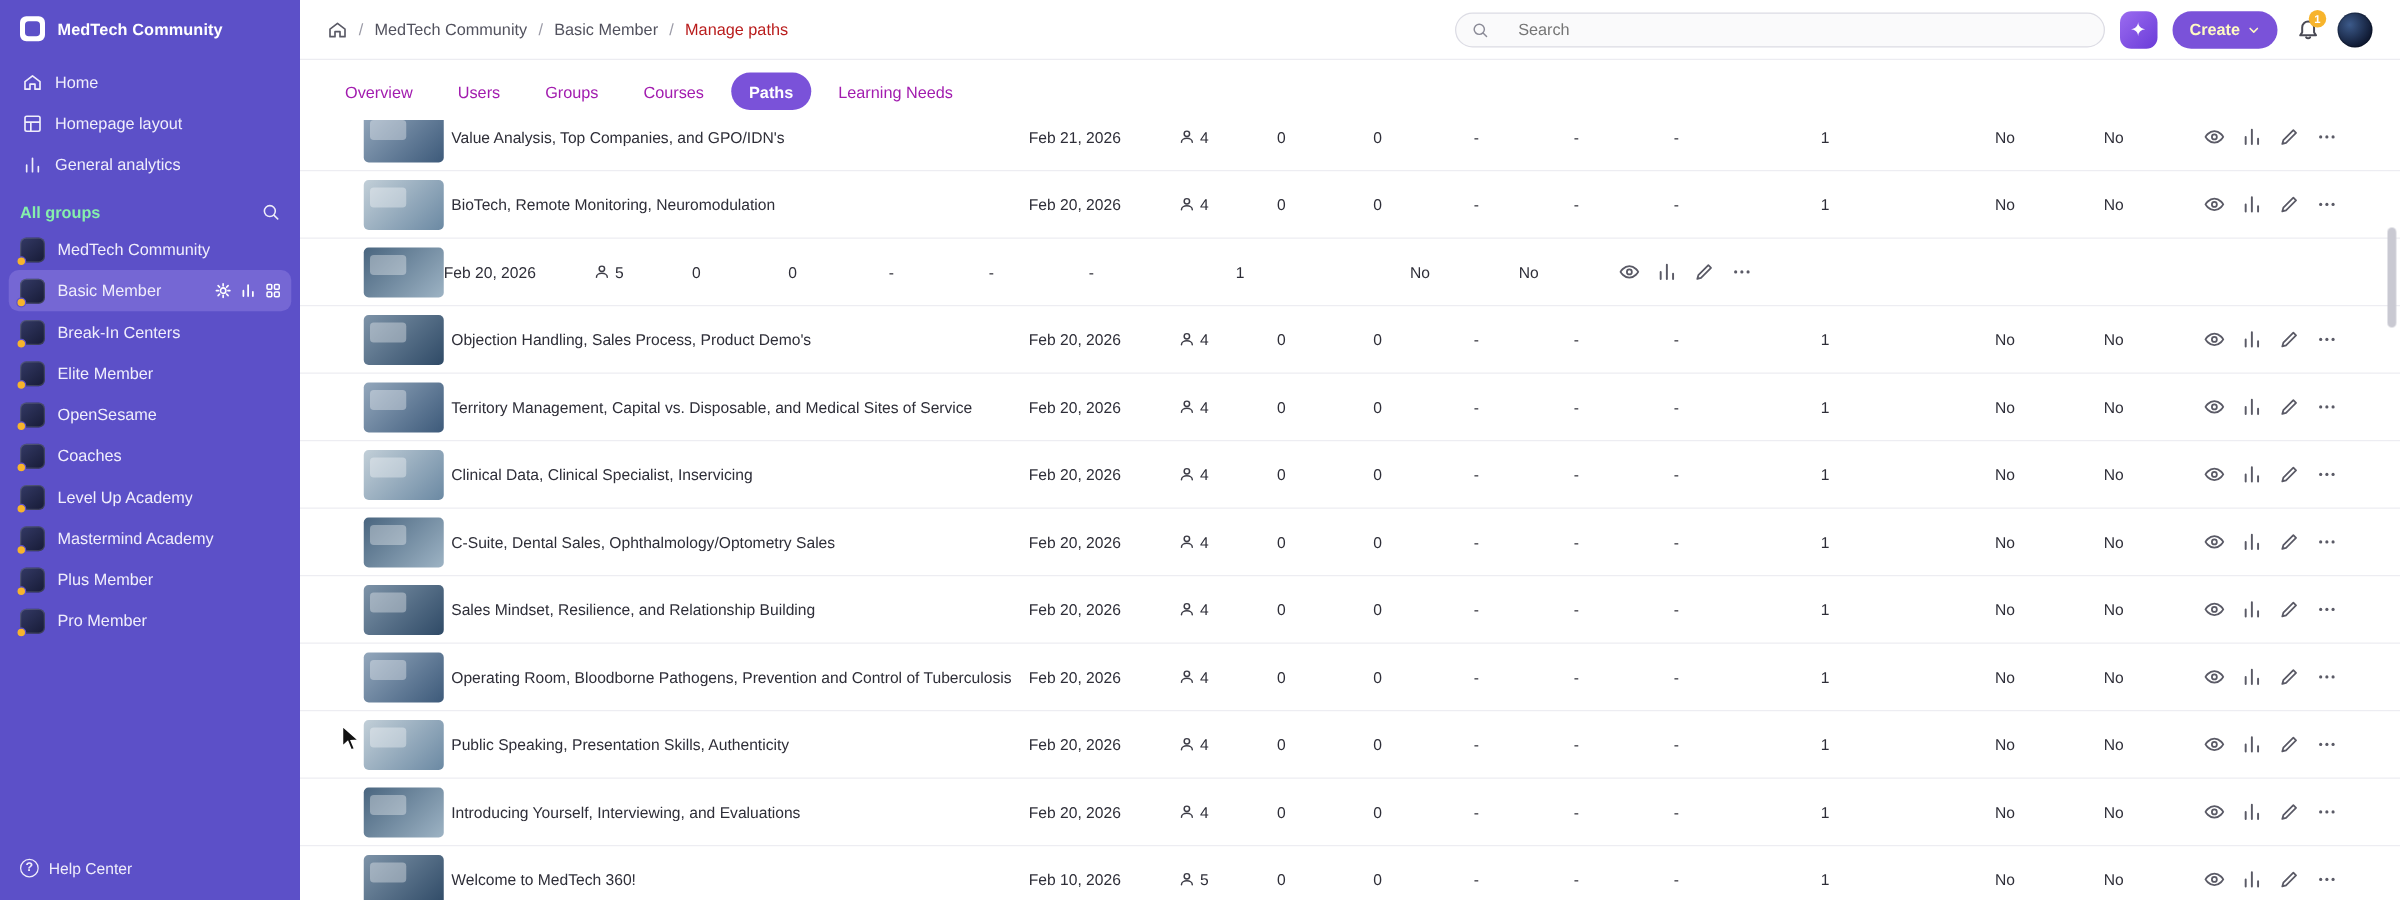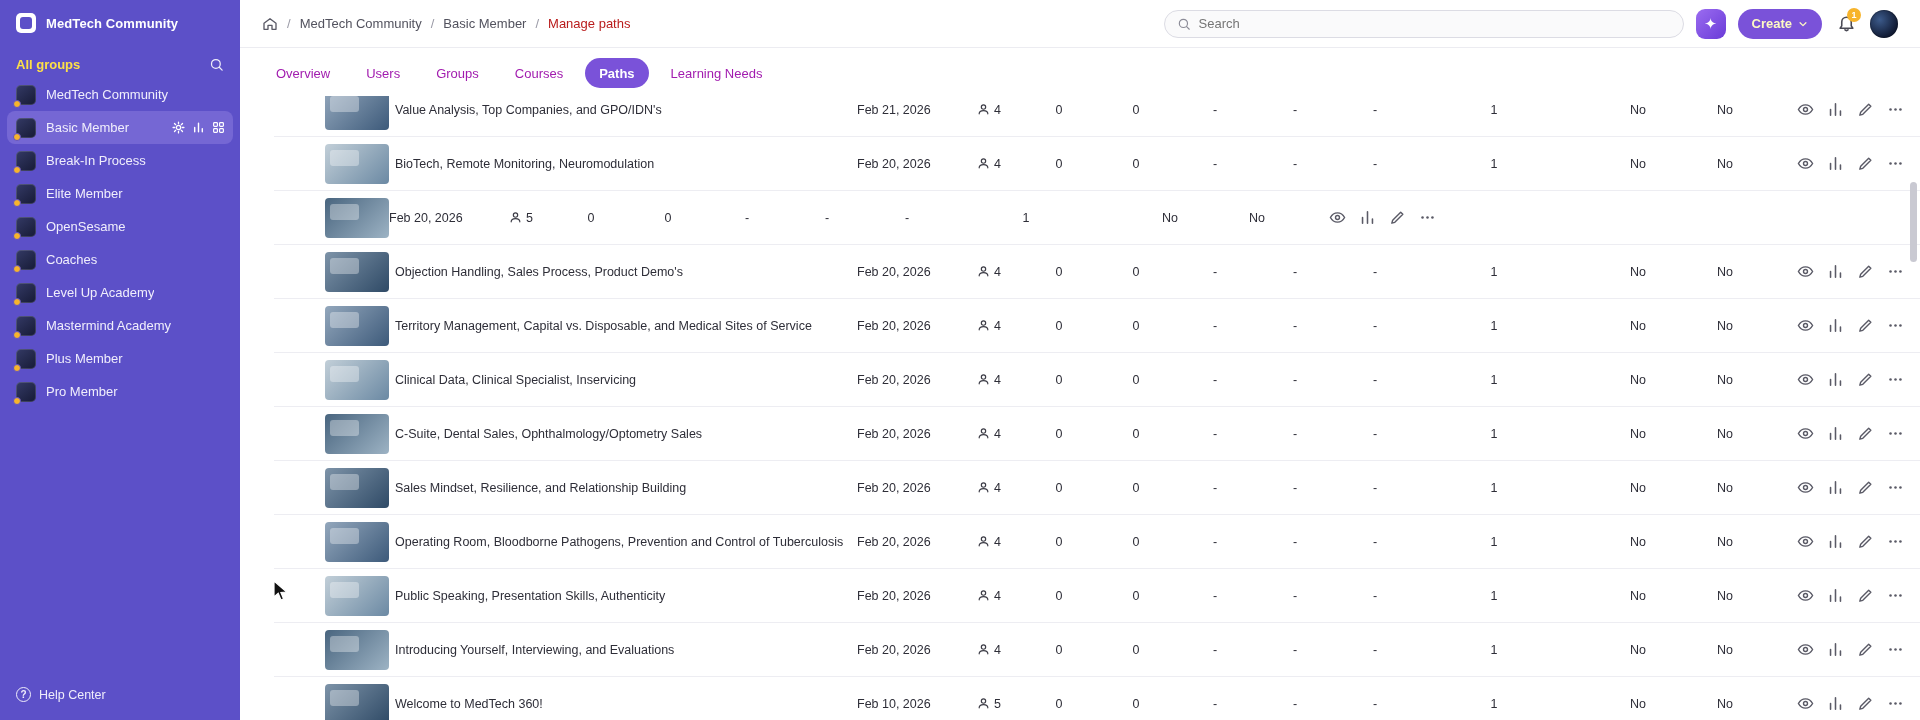--- a/index.html
+++ b/index.html
@@ -17,21 +17,21 @@
   
   .sidebar{position:fixed;left:0;top:0;width:240px;height:720px;background:var(--sidebar-bg);color:#fff;display:flex;flex-direction:column;z-index:5;}
   .sb-header{display:flex;align-items:center;gap:10px;padding:13px 16px 10px;}
   .sb-logo{width:20px;height:20px;border-radius:5px;background:#fff;position:relative;flex:none;}
   .sb-logo::after{content:"";position:absolute;inset:4px;border-radius:3px;background:var(--sidebar-bg);}
   .sb-title{font-size:13px;font-weight:700;letter-spacing:.1px;}
   .nav{padding:6px 8px 0;}
   .nav-item{display:flex;align-items:center;gap:10px;height:33px;padding:0 10px;border-radius:8px;font-size:13px;color:#EFEDFB;cursor:pointer;}
   .nav-item svg{width:16px;height:16px;flex:none;}
   .sb-groups-head{display:flex;align-items:center;justify-content:space-between;padding:14px 16px 6px;}
-  .sb-groups-label{font-size:13px;font-weight:700;color:#fde047;}
+  .sb-groups-label{font-size:13px;font-weight:700;color:#86efac;}
   .sb-groups-head svg{width:15px;height:15px;opacity:.9;}
   .group-list{flex:none;}
   .group-item{display:flex;align-items:center;gap:10px;height:33px;margin:0 7px;padding:0 8px 0 9px;border-radius:8px;font-size:13px;color:#F0EEFC;cursor:pointer;}
   .group-item.selected{background:var(--sidebar-selected);}
   .g-avatar{width:20px;height:20px;border-radius:5px;background:linear-gradient(140deg,#343a66,#161a35);position:relative;flex:none;box-shadow:inset 0 0 0 1px rgba(255,255,255,.15);}
   .g-badge{position:absolute;left:-3px;bottom:-3px;width:8px;height:8px;border-radius:50%;background:var(--badge);border:1.5px solid var(--sidebar-bg);}
   .g-label{white-space:nowrap;overflow:hidden;text-overflow:ellipsis;}
   .group-actions{display:none;margin-left:auto;gap:7px;align-items:center;}
   .group-item.selected .group-actions{display:flex;}
   .group-actions svg{width:13px;height:13px;color:#fff;}
@@ -40,37 +40,37 @@
 
   
   .main{margin-left:240px;width:1680px;height:720px;position:relative;}
   .topbar{height:48px;display:flex;align-items:center;padding:0 22px;border-bottom:1px solid var(--line);background:#fff;}
   .breadcrumb{display:flex;align-items:center;gap:9px;font-size:13px;color:var(--text-mid);}
   .breadcrumb .home-ic{width:16px;height:16px;color:#5a5a66;}
   .bc-sep{color:#9a9aa6;}
   .bc-item{cursor:pointer;white-space:nowrap;}
   .bc-item.current{color:#b91c1c;}
   .topbar-right{margin-left:auto;display:flex;align-items:center;gap:12px;}
-  .search{display:flex;align-items:center;gap:8px;width:520px;height:28px;border:1px solid #DCDCE4;border-radius:14px;background:#FAFAFB;padding:0 12px;}
+  .search{display:flex;align-items:center;gap:24px;width:520px;height:28px;border:1px solid #DCDCE4;border-radius:14px;background:#FAFAFB;padding:0 12px;}
   .search svg{width:14px;height:14px;color:#8b8b97;flex:none;}
   .search input{border:none;outline:none;background:transparent;font-size:13px;color:#3a3a44;width:100%;}
   .ai-btn{width:30px;height:30px;border-radius:9px;border:none;background:linear-gradient(135deg,#9B6CF0,#6A3BD8);color:#fff;font-size:15px;display:flex;align-items:center;justify-content:center;cursor:pointer;}
   .create-btn{height:30px;border:none;border-radius:15px;background:var(--accent);color:#fef9c3;font-size:13px;font-weight:600;display:flex;align-items:center;gap:6px;padding:0 14px;cursor:pointer;}
   .create-btn svg{width:10px;height:10px;}
   .bell-wrap{position:relative;width:24px;height:24px;display:flex;align-items:center;justify-content:center;cursor:pointer;}
   .bell-wrap svg{width:19px;height:19px;color:#4a4a55;}
   .notif-badge{position:absolute;top:-4px;right:-3px;min-width:14px;height:14px;border-radius:7px;background:var(--badge);color:#fff;font-size:9px;font-weight:700;display:flex;align-items:center;justify-content:center;padding:0 3px;}
   .avatar{width:28px;height:28px;border-radius:50%;background:radial-gradient(circle at 35% 35%,#3c5a8a,#101a33 70%);cursor:pointer;box-shadow:inset 0 0 0 1px rgba(0,0,0,.2);}
 
   .tabs{display:flex;gap:8px;padding:10px 22px 0;}
   .tab{height:30px;padding:0 14px;border:none;border-radius:16px;background:transparent;font-size:13px;color:#a21caf;cursor:pointer;}
   .tab.active{background:var(--accent);color:#fff;font-weight:600;}
 
   
-  .table-wrap{position:absolute;top:96px;left:0;right:0;bottom:0;overflow:hidden;padding-left:34px;}
+  .table-wrap{position:absolute;top:96px;left:0;right:0;bottom:0;overflow:hidden;}
   .table{margin-top:-13px;}
   .prow{display:flex;align-items:center;height:54px;padding-left:51px;border-bottom:1px solid #EDEDF2;font-size:12.5px;color:var(--text-dark);}
   .thumb{width:64px;height:40px;border-radius:4px;flex:none;background:linear-gradient(135deg,#93a7bc,#3d5a7a);position:relative;overflow:hidden;}
   .thumb::after{content:"";position:absolute;left:8%;top:15%;width:45%;height:40%;background:rgba(255,255,255,.35);border-radius:3px;}
   .prow:nth-child(4n+2) .thumb{background:linear-gradient(135deg,#c2cfd8,#6b89a3);}
   .prow:nth-child(4n+3) .thumb{background:linear-gradient(135deg,#49657f,#9db3c4);}
   .prow:nth-child(4n) .thumb{background:linear-gradient(135deg,#7d93a8,#2f4a66);}
   .p-title{width:462px;margin-left:6px;white-space:nowrap;overflow:hidden;text-overflow:ellipsis;cursor:pointer;}
   .c-date{width:100px;}
   .c-users{width:64px;display:flex;align-items:center;justify-content:center;gap:4px;}
@@ -89,20 +89,41 @@
 </style>
 </head>
 <body>
 
 <aside class="sidebar">
   <div class="sb-header">
     <span class="sb-logo"></span>
     <span class="sb-title">MedTech Community</span>
   </div>
 
+  <nav class="nav">
+    <div class="nav-item">
+      <svg viewBox="0 0 24 24" fill="none" stroke="currentColor" stroke-width="2" stroke-linejoin="round">
+          <path d="M3 11l9-7 9 7v9h-6v-6h-6v6H3z"></path>
+        </svg>
+      <span>Home</span>
+    </div>
+    <div class="nav-item">
+      <svg viewBox="0 0 24 24" fill="none" stroke="currentColor" stroke-width="2">
+          <rect x="3" y="3" width="18" height="18" rx="2"></rect>
+          <path d="M3 10h18M10 10v11"></path>
+        </svg>
+      <span>Homepage layout</span>
+    </div>
+    <div class="nav-item">
+      <svg viewBox="0 0 24 24" fill="none" stroke="currentColor" stroke-width="2" stroke-linecap="round">
+          <path d="M5 20v-8M12 20V4M19 20v-6"></path>
+        </svg>
+      <span>General analytics</span>
+    </div>
+  </nav>
 
   <div class="sb-groups-head">
     <span class="sb-groups-label">All groups</span>
     <svg viewBox="0 0 24 24" fill="none" stroke="currentColor" stroke-width="2" stroke-linecap="round">
         <circle cx="11" cy="11" r="7"></circle>
         <path d="M16.5 16.5L21 21"></path>
       </svg>
   </div>
 
   <div class="group-list">
@@ -133,21 +154,21 @@
             <rect x="3" y="14" width="7" height="7" rx="1.5"></rect>
             <rect x="14" y="14" width="7" height="7" rx="1.5"></rect>
           </svg>
     </span>
   </div>
 
   <div class="group-item">
     <span class="g-avatar">
           <span class="g-badge"></span>
         </span>
-    <span class="g-label">Break-In Process</span>
+    <span class="g-label">Break-In Centers</span>
 
   </div>
 
   <div class="group-item">
     <span class="g-avatar">
           <span class="g-badge"></span>
         </span>
     <span class="g-label">Elite Member</span>
 
   </div>

